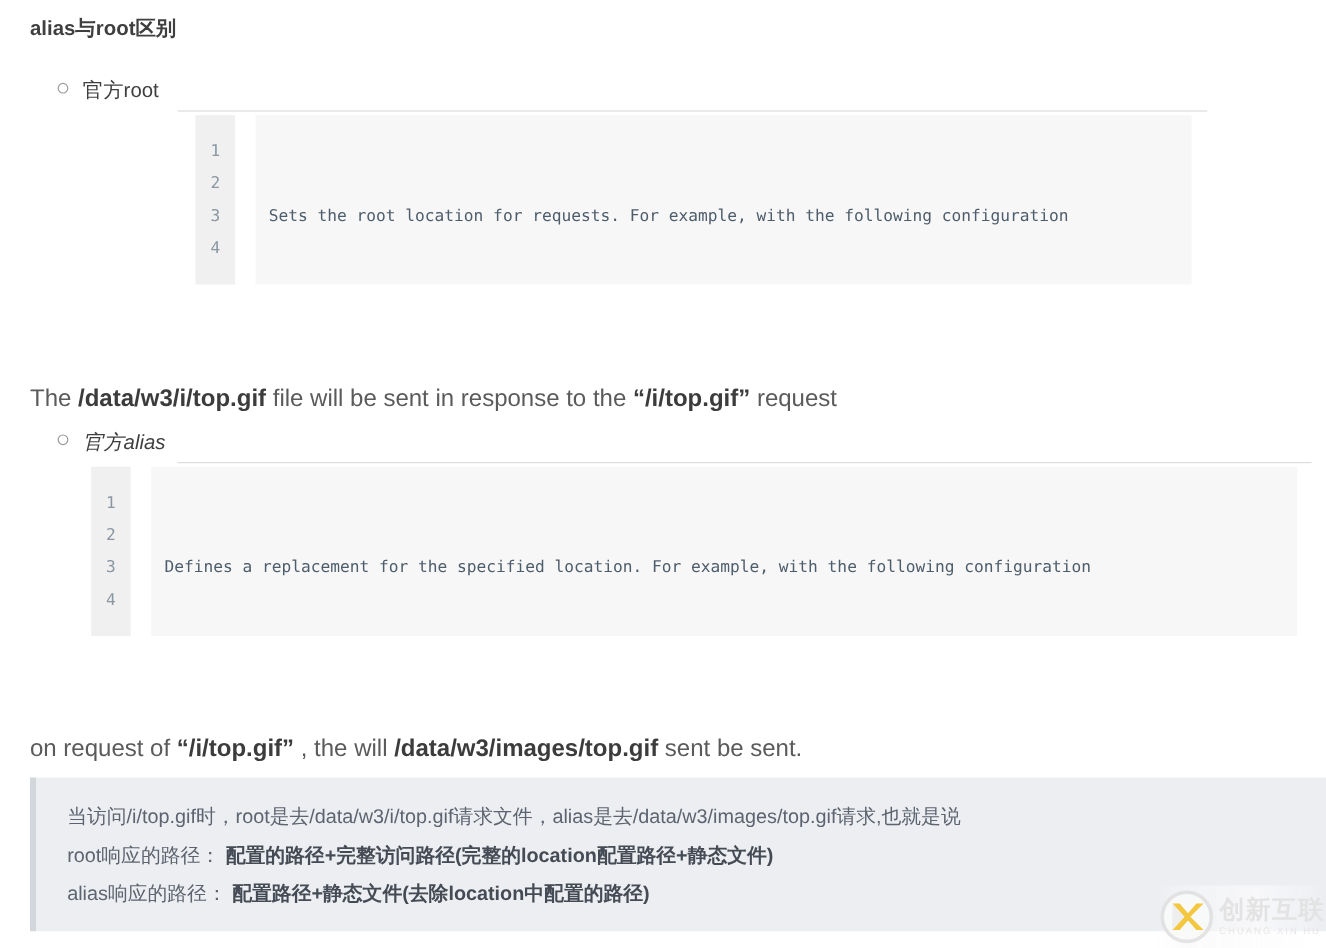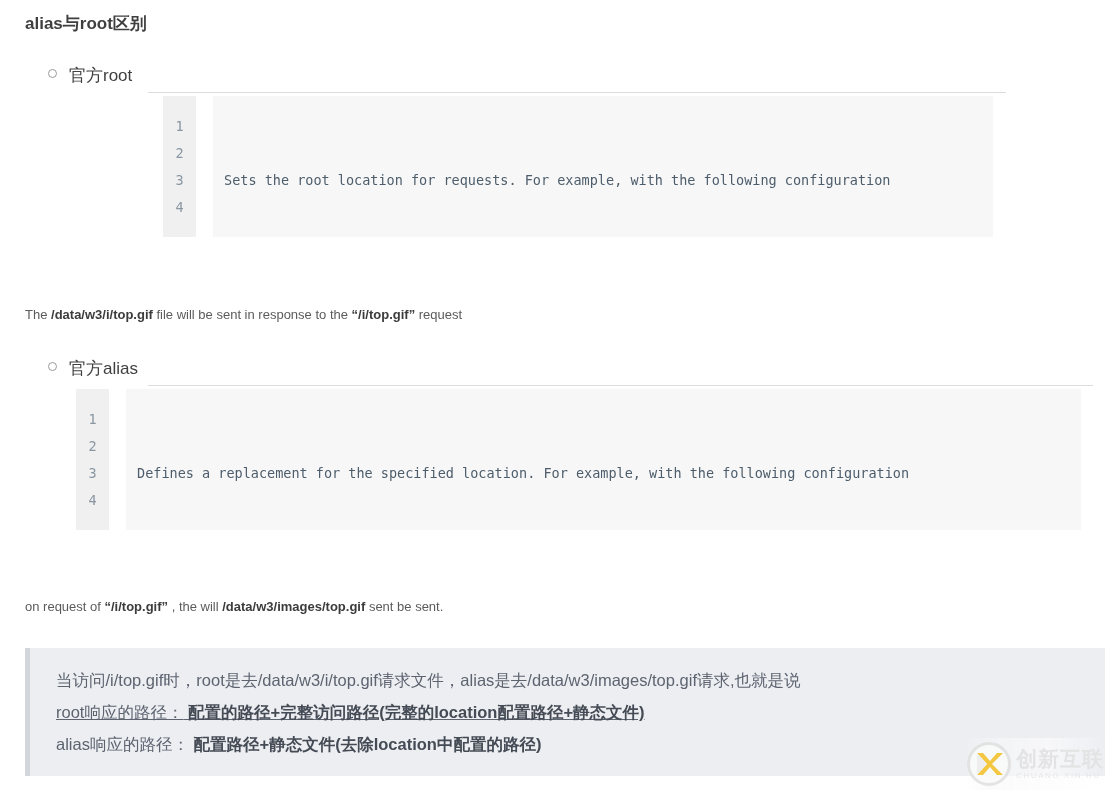--- a/index.html
+++ b/index.html
@@ -93,24 +93,25 @@
     padding: 17px 0 17px 11px;
     white-space: pre;
     flex: 1 1 auto;
     overflow: hidden;
   }
   .code-line { height: 27px; }
 
   
   .para {
     position: absolute;
-    font-size: 13px;
+    font-size: 20px;
     color: #5b5b5b;
     white-space: nowrap;
     line-height: 1.4;
+    margin-top: 12px;
   }
   .para b {
     color: #3c3c3c;
     font-weight: bold;
   }
 
   
   .note-box {
     position: absolute;
     left: 25px;
@@ -200,21 +201,21 @@
       
       
       
     </div>
   </div>
 
   <div class="para" style="left:25px; top:306px;">
     <span>The </span><b>/data/w3/i/top.gif</b><span> file will be sent in response to the  </span><b>“/i/top.gif”</b><span>  request</span>
   </div>
 
-  <div class="bullet-heading" style="left:48px; top:357px;">
+  <div class="bullet-heading" style="left:48px; top:357px;font-style:italic;">
     <span class="marker"></span><span class="htext">官方alias</span>
   </div>
   <div class="hr-line" style="left:148px; top:385px; width:945px;"></div>
 
   <div class="code-block" style="left:76px; top:389px; width:1005px; height:141px;">
     <div class="code-gutter">
       <div class="code-line">1</div>
       <div class="code-line">2</div>
       <div class="code-line">3</div>
       <div class="code-line">4</div>
@@ -227,21 +228,21 @@
       
     </div>
   </div>
 
   <div class="para" style="left:25px; top:598px;">
     <span>on request of  </span><b>“/i/top.gif”</b><span> , the will </span><b>/data/w3/images/top.gif</b><span> sent be sent.</span>
   </div>
 
   <div class="note-box">
     <div class="note-line" style="left:26px; top:22px;">当访问/i/top.gif时，root是去/data/w3/i/top.gif请求文件，alias是去/data/w3/images/top.gif请求,也就是说</div>
-    <div class="note-line" style="left:26px; top:54px;text-decoration:underline;">
+    <div class="note-line" style="left:26px; top:54px;">
       <span>root响应的路径：</span> <b>配置的路径+完整访问路径(完整的location配置路径+静态文件)</b>
     </div>
     <div class="note-line" style="left:26px; top:86px;">
       <span>alias响应的路径：</span> <b>配置路径+静态文件(去除location中配置的路径)</b>
     </div>
   </div>
 
   <div class="watermark">
     <div class="wm-badge">
       <svg width="38" height="38" viewBox="0 0 38 38">

